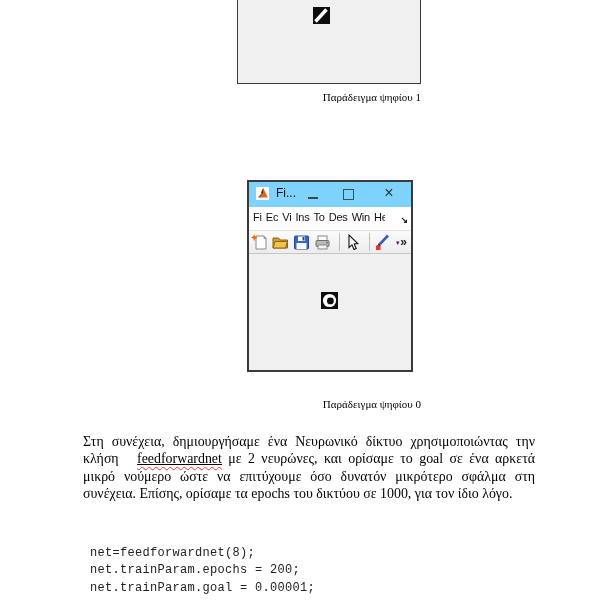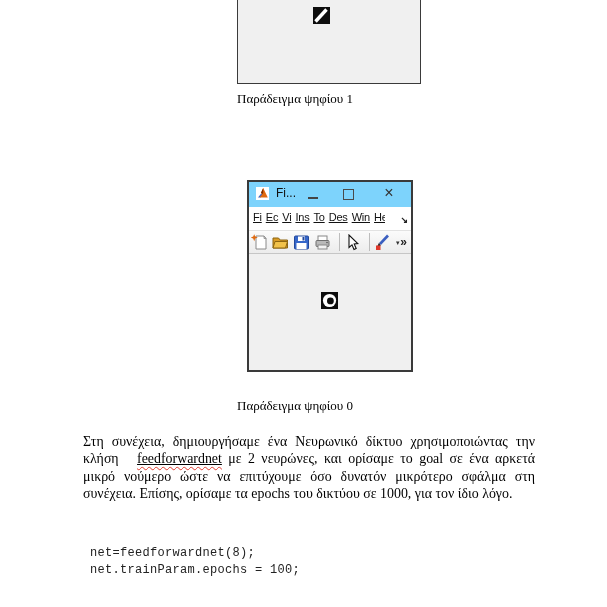--- a/index.html
+++ b/index.html
@@ -4,41 +4,41 @@
 <style>
   html,body{margin:0;padding:0;}
   .page{position:relative;width:607px;height:607px;background:#ffffff;overflow:hidden;
         font-family:"Liberation Sans",sans-serif;}
 
   
   .fig-top{position:absolute;left:237px;top:0;width:184px;height:84px;box-sizing:border-box;
            background:var(--canvas,#f0f0f0);border:1px solid var(--window_border,#3a3a3a);border-top:none;}
   .digit1{position:absolute;left:75px;top:7px;}
 
-  .caption{position:absolute;left:237px;width:184px;text-align:left;
-           font-family:"Liberation Serif","DejaVu Serif",serif;font-size:13px;color:#000;}
+  .caption{position:absolute;left:237px;width:184px;text-align:right;
+           font-family:"Liberation Serif","DejaVu Serif",serif;font-size:11px;color:#000;}
   .cap1{top:91px;}
   .cap2{top:398px;}
 
   
   .mwin{position:absolute;left:247px;top:180px;width:166px;height:192px;box-sizing:border-box;
         border:2px solid var(--window_border,#3a3a3a);background:#fff;}
   .titlebar{position:absolute;left:0;right:0;top:0;height:25px;background:#7dd3fc;}
   .mlogo{position:absolute;left:7px;top:5px;}
   .wtitle{position:absolute;left:27px;top:4px;font-size:12px;color:#111;}
   .minbtn{position:absolute;left:55px;top:3px;width:18px;height:18px;cursor:default;}
   .minbar{position:absolute;left:4px;top:12px;width:10px;height:2px;background:#444;}
   .maxbtn{position:absolute;left:90px;top:3px;width:18px;height:18px;}
   .maxbox{position:absolute;left:4px;top:4px;width:9px;height:9px;border:1.4px solid #4a4a4a;}
   .closebtn{position:absolute;left:131px;top:1px;width:18px;height:20px;text-align:center;
             font-size:16px;line-height:20px;color:#333;}
 
   .menubar{position:absolute;left:0;right:0;top:25px;height:23px;background:#fff;
            padding:4px 0 0 4px;box-sizing:border-box;font-size:11px;white-space:nowrap;}
-  .menu-item{display:inline-block;margin-right:4px;text-decoration:underline;color:#111;letter-spacing:-0.2px;}
+  .menu-item{display:inline-block;margin-right:4px;color:#111;letter-spacing:-0.2px;}
   .menu-items .menu-item:last-child{width:11px;overflow:hidden;white-space:nowrap;vertical-align:bottom;}
   .menu-overflow{position:absolute;right:3px;top:8px;font-size:9px;font-weight:bold;color:#222;}
 
   .toolbar{position:absolute;left:0;right:0;top:48px;height:24px;box-sizing:border-box;
            background:linear-gradient(#fbfbfb,#ececec);
            border-top:1px solid #e2e2e2;border-bottom:1px solid #c6c6c6;
            display:flex;align-items:center;padding-left:2px;}
   .tbtn{width:17px;height:17px;margin-right:4px;flex:0 0 auto;}
   .tsep{width:1px;height:18px;background:#bdbdbd;margin:0 4px;flex:0 0 auto;}
   .tcaret{font-size:7px;color:#333;margin:2px 0 0 1px;flex:0 0 auto;}
@@ -137,15 +137,15 @@
         <rect x="0" y="0" width="17" height="17" fill="#0d0d0d"></rect>
         <circle cx="8.5" cy="8.5" r="6.6" fill="#ffffff"></circle>
         <circle cx="9.4" cy="8.9" r="3.4" fill="#0d0d0d"></circle>
       </svg>
     </div>
   </div>
   <div class="caption cap2">Παράδειγμα ψηφίου 0</div>
 
   <div class="para"><span>Στη συνέχεια, δημιουργήσαμε ένα Νευρωνικό δίκτυο χρησιμοποιώντας την κλήση </span><span class="msword"><span class="wavy">feedforwardnet</span></span><span> με 2 νευρώνες, και ορίσαμε το goal σε ένα αρκετά μικρό νούμερο ώστε να επιτύχουμε όσο δυνατόν μικρότερο σφάλμα στη συνέχεια. Επίσης, ορίσαμε τα epochs του δικτύου σε 1000, για τον ίδιο λόγο.</span></div>
 
-  <div class="code"><div class="code-line">net=feedforwardnet(8);</div><div class="code-line">net.trainParam.epochs = 100;</div></div>
+  <div class="code"><div class="code-line">net=feedforwardnet(8);</div><div class="code-line">net.trainParam.epochs = 200;</div><div class="code-line">net.trainParam.goal = 0.00001;</div></div>
 
 </div>
 
 </body></html>

